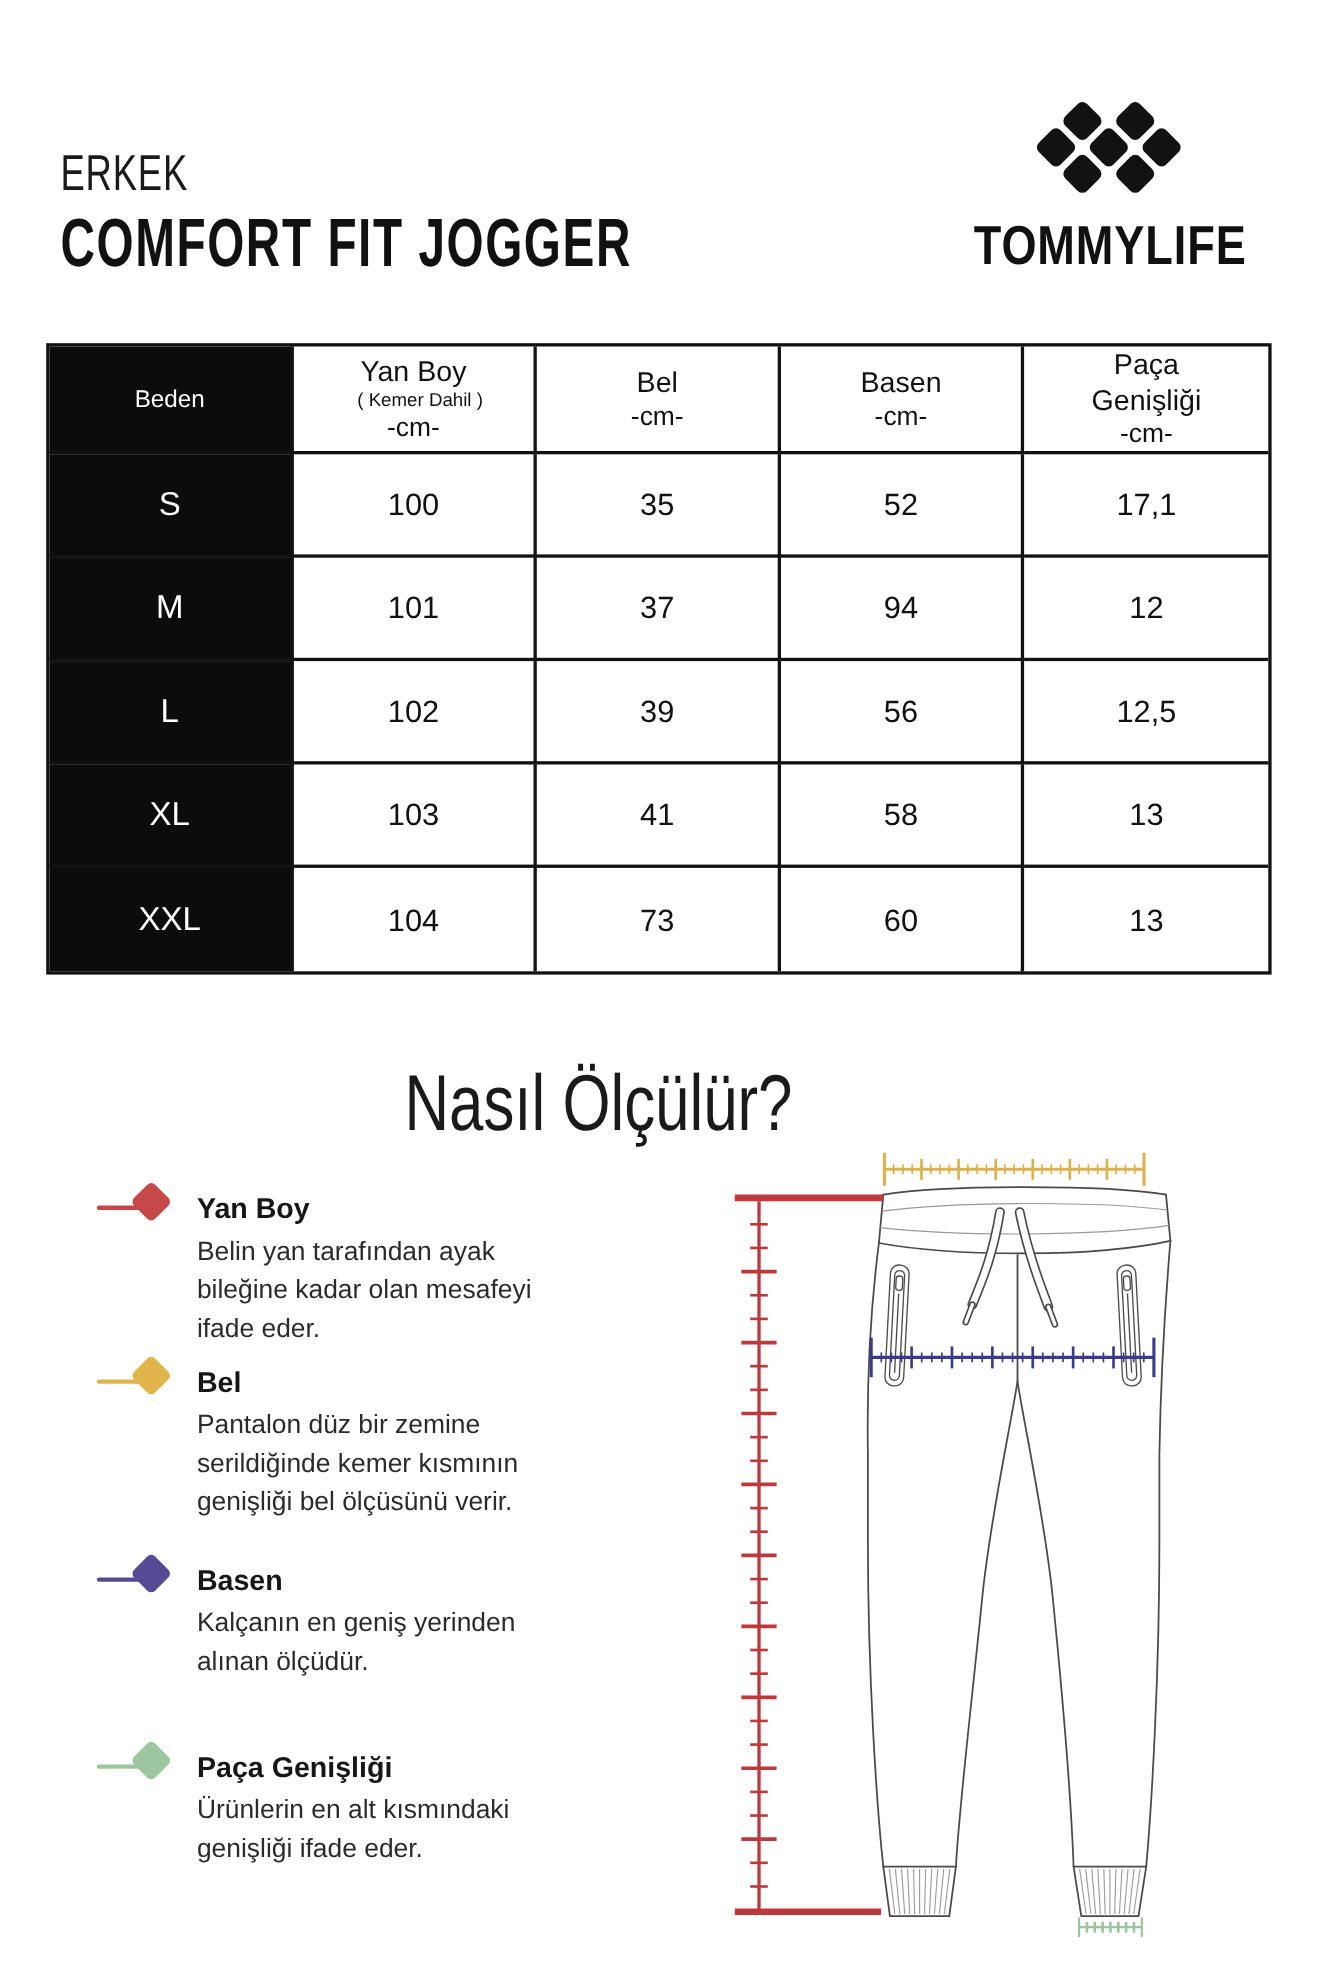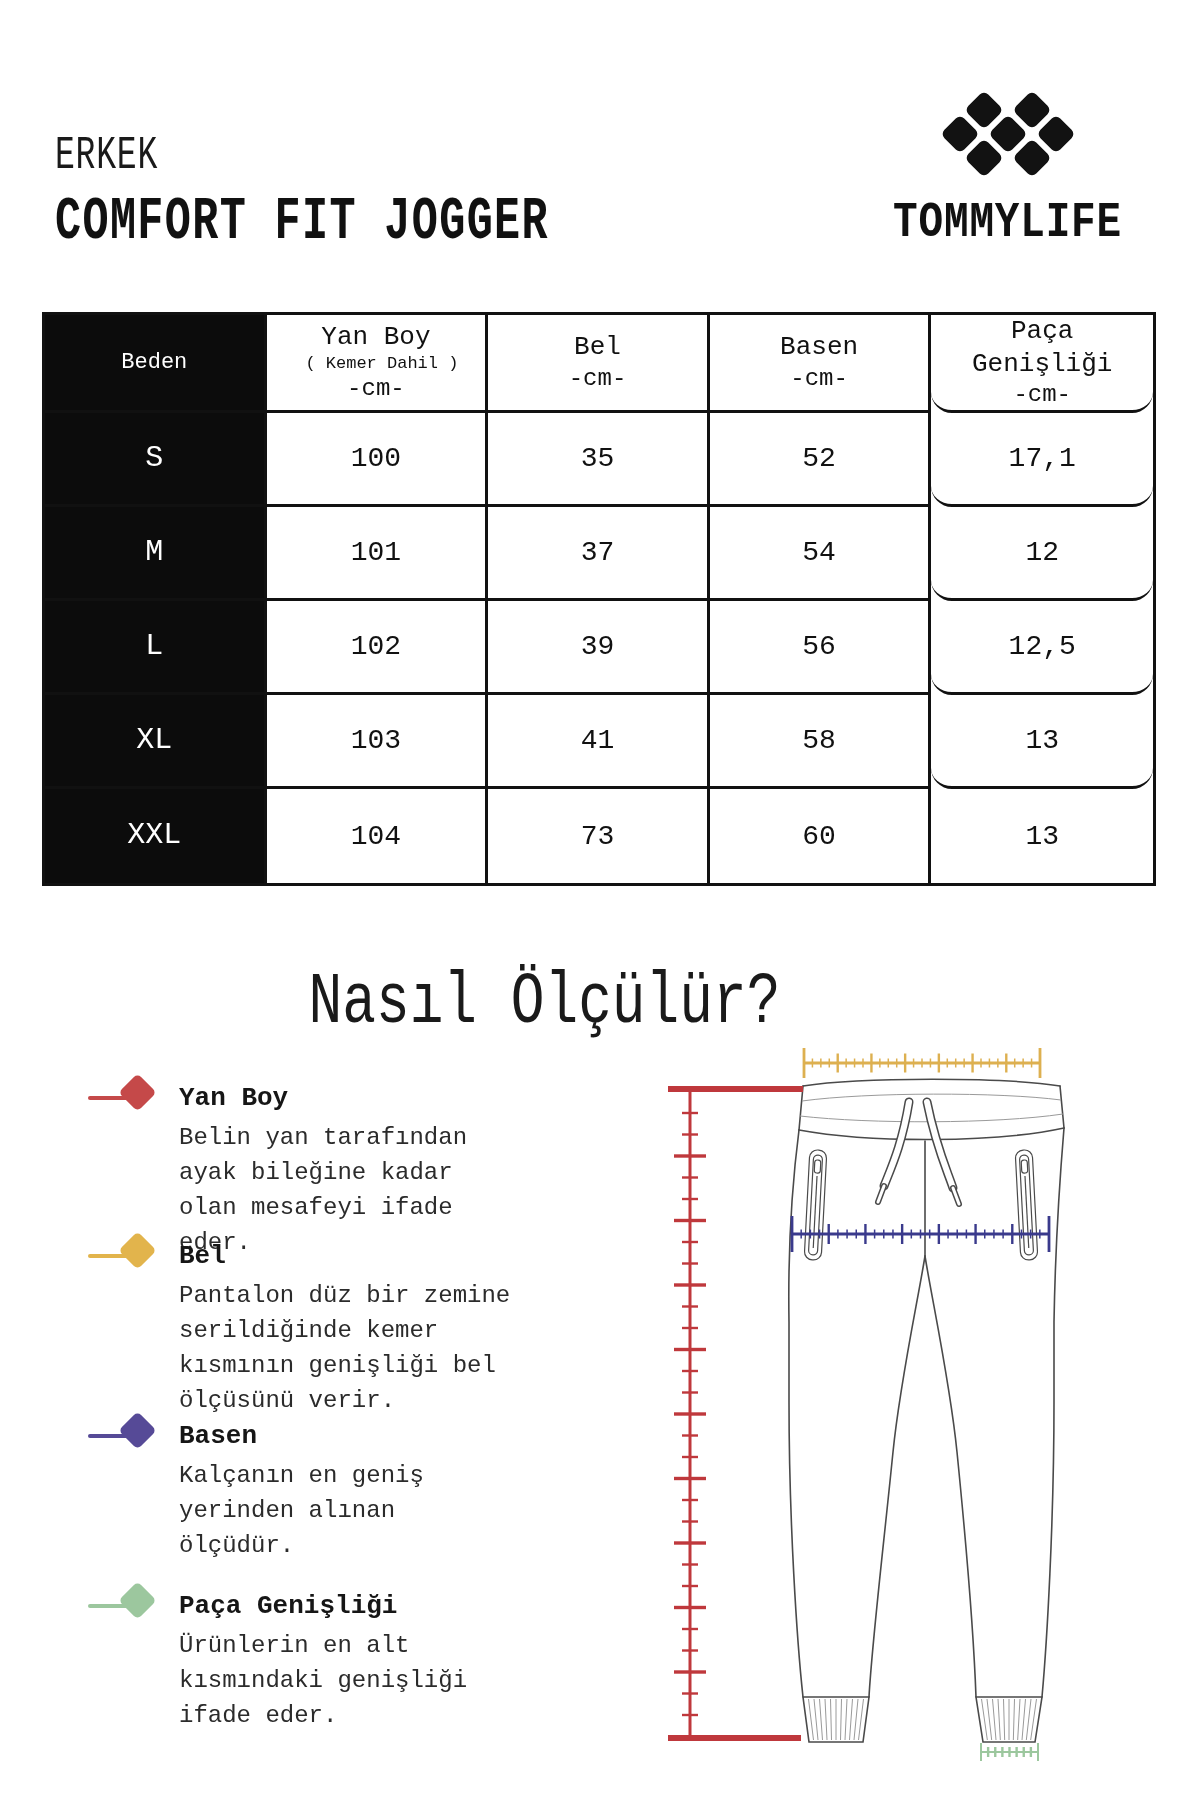--- a/index.html
+++ b/index.html
@@ -1,37 +1,37 @@
 <!DOCTYPE html>
 <html style="--outline: #4a4a4a; --stitch: #9a9a9a;"><head>
 <meta charset="utf-8">
 <style>
   html,body{margin:0;padding:0;background:#fff;}
   .page{position:relative;width:1200px;height:1800px;background:#fff;overflow:hidden;
-        font-family:Liberation Mono, monospace;color:#111;}
+        font-family:Liberation Sans, sans-serif;color:#111;}
 
   
   .cat-title{position:absolute;left:55px;top:130px;font-size:46px;font-weight:400;
              letter-spacing:1px;transform:scaleX(.72);transform-origin:left top;color:#1a1a1a;}
   .prod-title{position:absolute;left:55px;top:186px;font-size:62px;font-weight:bold;
               letter-spacing:2px;transform:scaleX(.70);transform-origin:left top;color:#111;}
   .brand{position:absolute;right:42px;top:88px;width:300px;text-align:center;}
   .brand-logo{display:block;margin:0 auto;}
   .brand-name{display:inline-block;font-size:50px;font-weight:bold;letter-spacing:1px;
               transform:scaleX(.82);transform-origin:center top;margin-top:6px;color:#111;}
 
   
   .stable{position:absolute;left:42px;top:312px;width:1114px;height:574px;
           display:grid;grid-template-columns:repeat(5,1fr);
           grid-template-rows:98px repeat(5,1fr);
           border:3px solid #111;box-sizing:border-box;background:#fff;}
   .cell{border-right:3px solid #111;border-bottom:3px solid #111;
         display:flex;flex-direction:column;align-items:center;justify-content:center;
         text-align:center;box-sizing:border-box;line-height:1.25;}
-  .cell.lastcol{border-right:none;border-radius:21px;}
+  .cell.lastcol{border-right:none;}
   .cell.lastrow{border-bottom:none;}
   .cell.sizecol{background:#0c0c0c;color:#fff;border-right:3px solid #111;}
   .hline1{font-size:26px;}
   .hline2{font-size:17px;margin-left:12px;}
   .hcm{font-size:24px;}
   .beden{font-size:22px;}
   .sizelbl{font-size:30px;}
   .val{font-size:28px;}
 
   
@@ -113,21 +113,21 @@
       <div class="cell sizecol ">
         <div class="sizelbl">M</div>
       </div>
       <div class="cell ">
         <div class="val">101</div>
       </div>
       <div class="cell ">
         <div class="val">37</div>
       </div>
       <div class="cell ">
-        <div class="val">54</div>
+        <div class="val">94</div>
       </div>
       <div class="cell lastcol ">
         <div class="val">12</div>
       </div>
       <div class="cell sizecol ">
         <div class="sizelbl">L</div>
       </div>
       <div class="cell ">
         <div class="val">102</div>
       </div>

